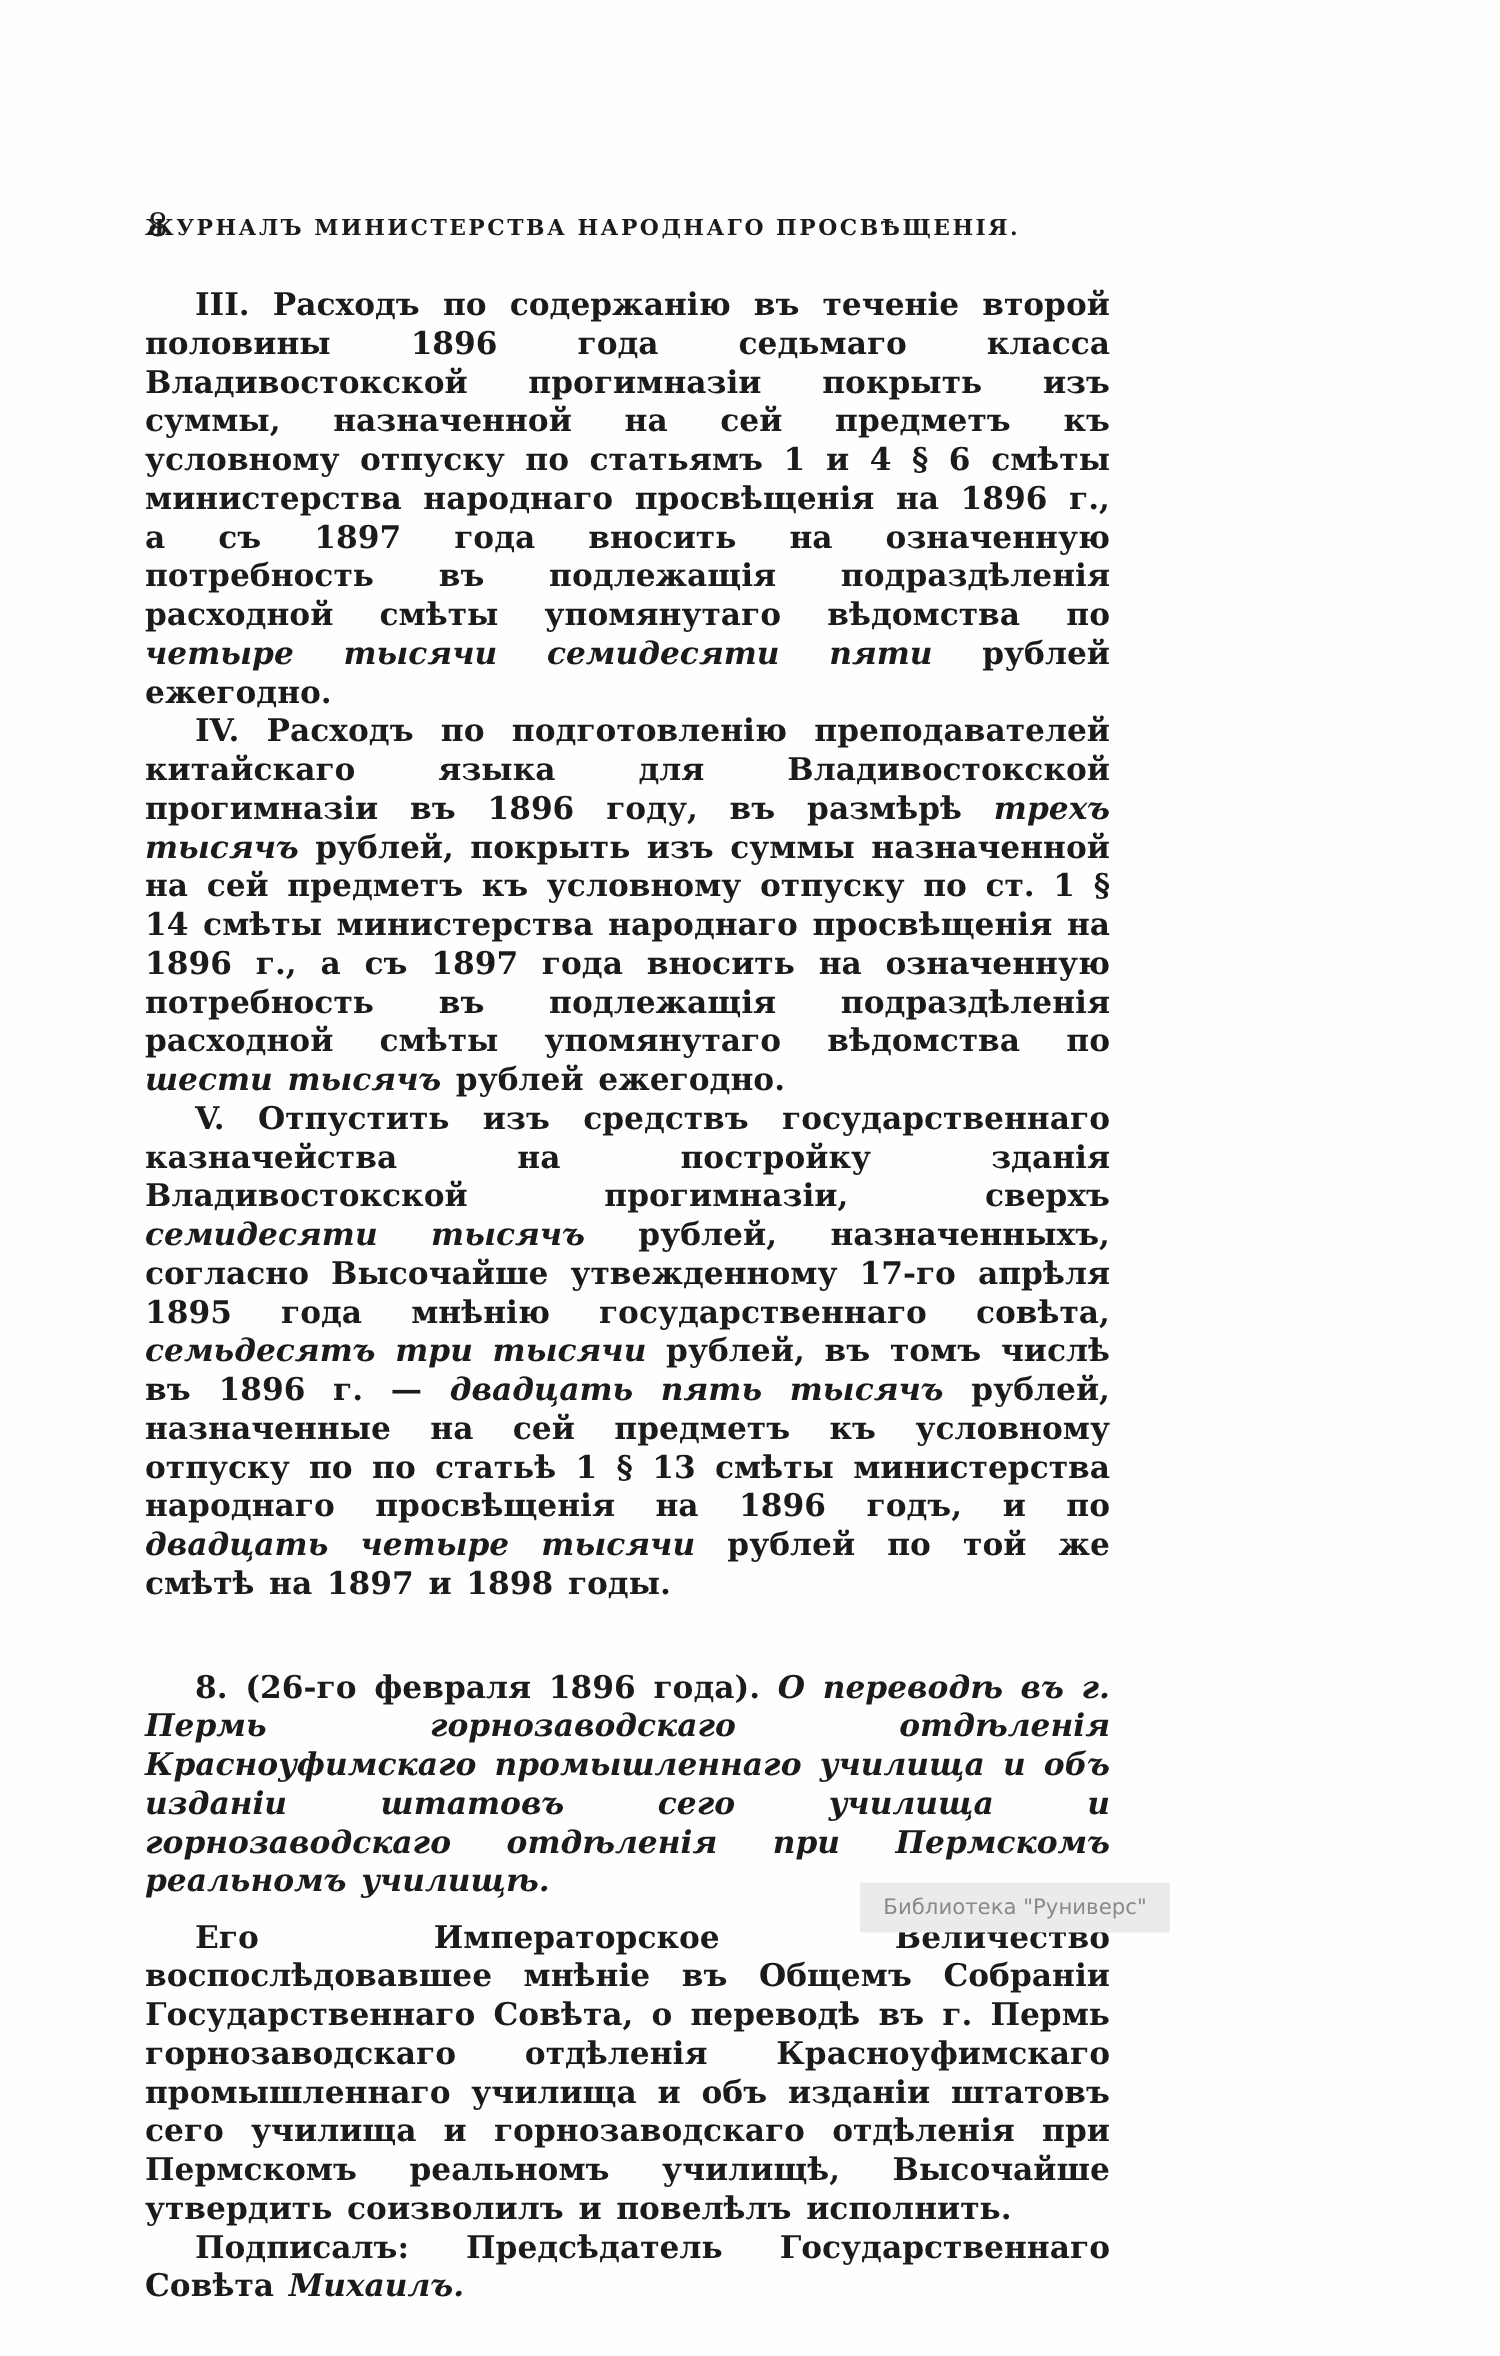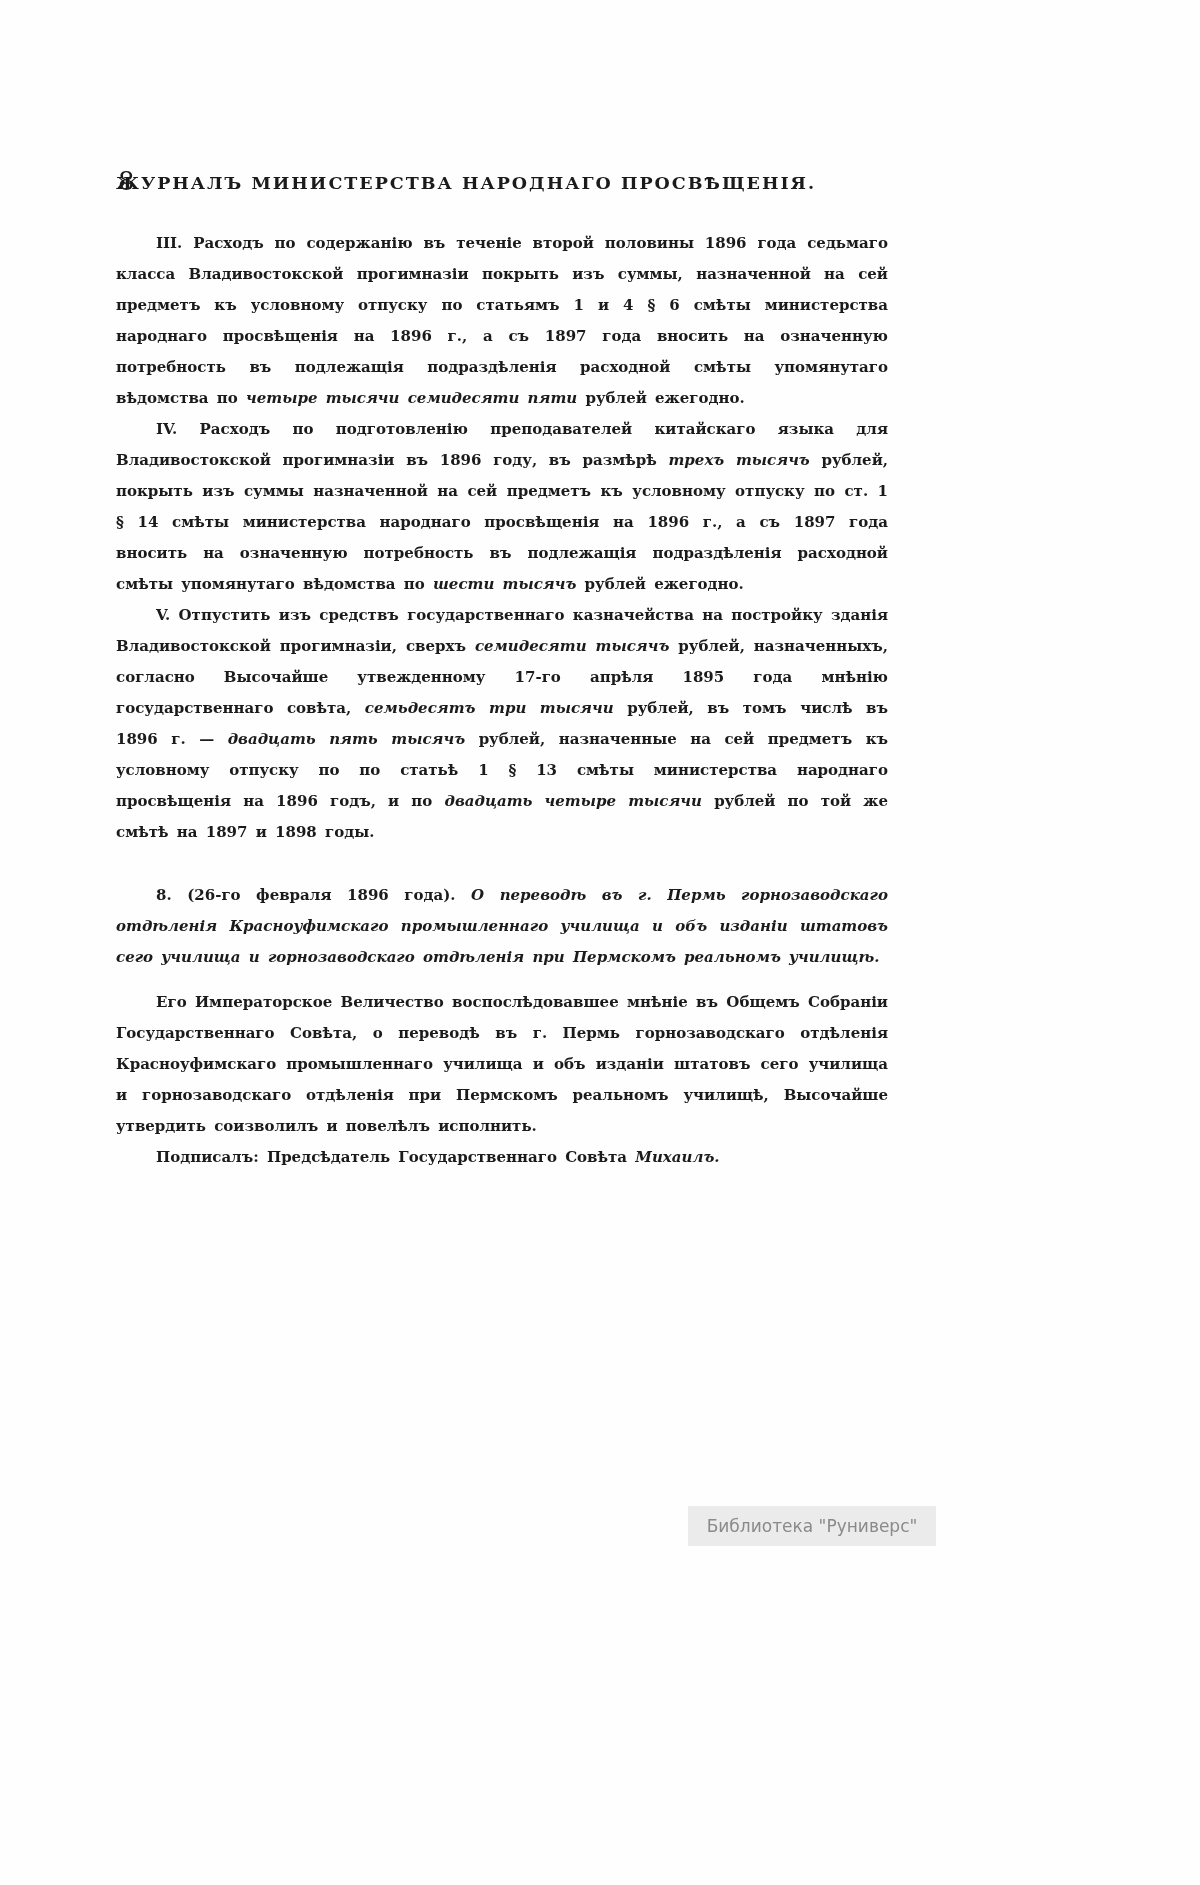--- a/index.html
+++ b/index.html
@@ -32,29 +32,29 @@
   }
   .running-title {
     font-size: 17.5px;
     font-weight: bold;
     letter-spacing: 2px;
     padding-top: 5px;
     white-space: nowrap;
   }
   .para {
     margin: 0;
-    font-size: 15px;
+    font-size: 25px;
     line-height: 31px;
     font-weight: bold;
     text-align: justify;
     text-indent: 40px;
     word-spacing: 3px;
   }
   .para .it { font-style: italic; }
-  .section-heading { margin-top: 32px; }
+  .section-heading { margin-top: 52px; }
   .after-heading { margin-top: 14px; }
   .watermark {
     position: absolute;
     left: 688px;
     top: 1506px;
     width: 248px;
     height: 40px;
     background: #ebebeb;
     display: flex;
     align-items: center;

